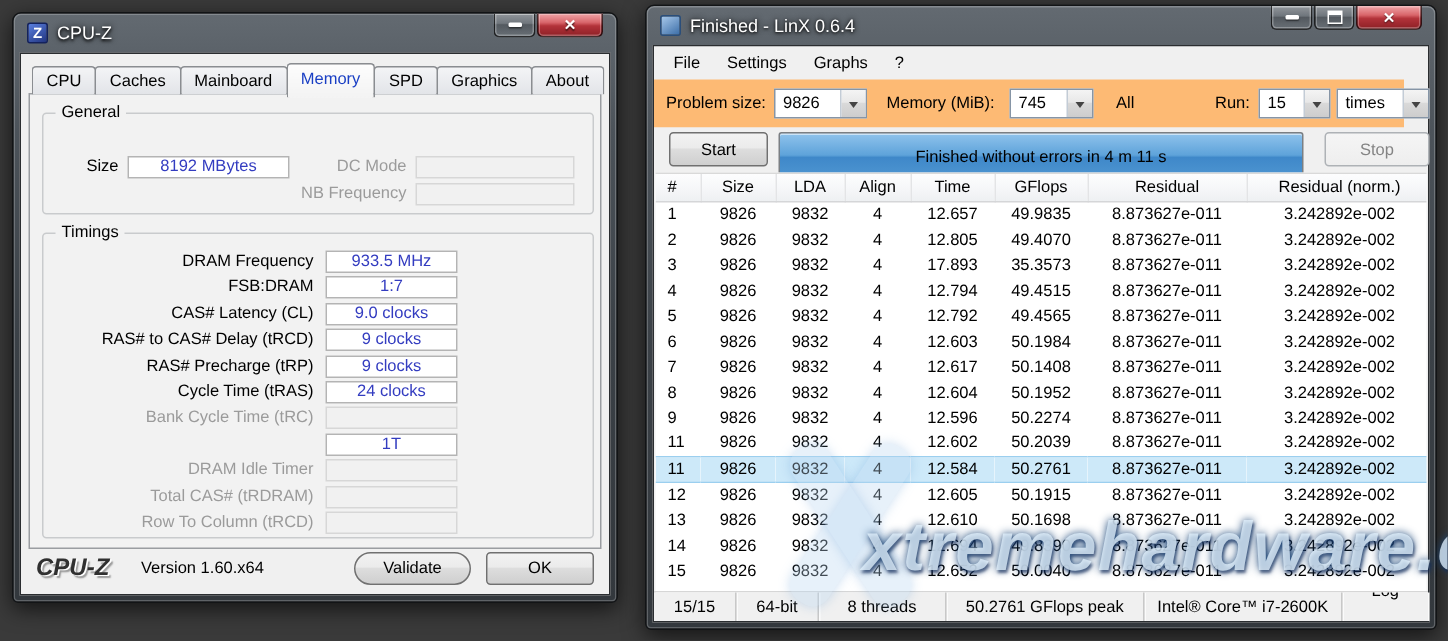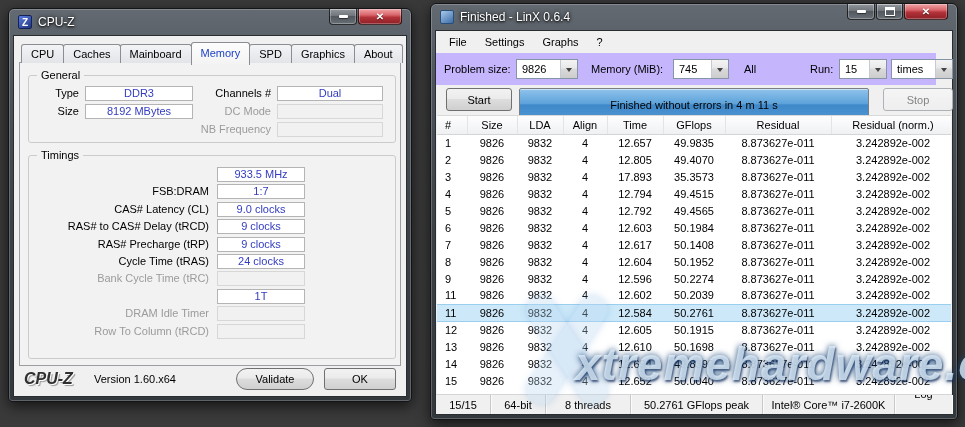--- a/index.html
+++ b/index.html
@@ -108,21 +108,21 @@
     font-size: 11px; cursor: default;
   }
   .btn-validate { position: absolute; right: 84px; top: 2px; width: 78px; height: 22px; border-radius: 11px; }
   .btn-ok { position: absolute; right: 2px; top: 2px; width: 72px; height: 22px; }
 
   
   .linx-win { left: 430px; top: 3px; width: 528px; height: 417px; }
   .menubar { position: absolute; left: 0; right: 0; top: 0; height: 22px; background: #f0f0f0;
     display: flex; align-items: center; padding-left: 4px; }
   .menuitem { padding: 3px 9px; cursor: default; }
-  .toolbar1 { position: absolute; left: 0; right: 16px; top: 22px; height: 32px; background: #c4b5fd; }
+  .toolbar1 { position: absolute; left: 0; right: 16px; top: 22px; height: 32px; background: #fdba74; }
   .toolbar2 { position: absolute; left: 0; right: 0; top: 54px; height: 30px; background: #f0f0f0; }
   .tlbl { position: absolute; line-height: 32px; }
   .combo {
     position: absolute; top: 6px; height: 20px;
     background: #fff; border: 1px solid #8695a6; display: flex; align-items: center;
   }
   .combo .cval { flex: 1; padding-left: 5px; }
   .combo .arrowbox {
     width: 17px; align-self: stretch; border-left: 1px solid #c3ccd6;
     background: linear-gradient(#f4f4f4,#e8e8e8 45%,#d9d9d9 50%,#cdcdcd);
@@ -210,42 +210,37 @@
       <div class="tab">Mainboard</div>
       <div class="tab active">Memory</div>
       <div class="tab">SPD</div>
       <div class="tab">Graphics</div>
       <div class="tab">About</div>
     </div>
     <div class="tabpage">
 
       <div class="groupbox gb-general">
         <span class="gtitle">General</span>
-        <div class="grow" style="top:10px;">
-          <span class="glabel" style="left:6px;width:44px;">Type</span>
-          <span class="gfield" style="left:56px;width:108px;">DDR3</span>
-          <span class="glabel" style="left:162px;width:80px;">Channels #</span>
-          <span class="gfield" style="left:248px;width:106px;">Dual</span>
-        </div>
         <div class="grow" style="top:28px;">
           <span class="glabel" style="left:6px;width:44px;">Size</span>
           <span class="gfield" style="left:56px;width:108px;">8192 MBytes</span>
           <span class="glabel dis" style="left:162px;width:80px;">DC Mode</span>
           <span class="gfield dis" style="left:248px;width:106px;"></span>
         </div>
         <div class="grow" style="top:46px;">
           <span class="glabel dis" style="left:162px;width:80px;">NB Frequency</span>
           <span class="gfield dis" style="left:248px;width:106px;"></span>
         </div>
       </div>
 
       <div class="groupbox gb-timings">
         <span class="gtitle">Timings</span>
         <div class="timings-rows">
             <div class="trow">
+              <span class="tlabel">DRAM Frequency</span>
               <span class="tfield">933.5 MHz</span>
             </div>
             <div class="trow">
               <span class="tlabel">FSB:DRAM</span>
               <span class="tfield">1:7</span>
             </div>
             <div class="trow">
               <span class="tlabel">CAS# Latency (CL)</span>
               <span class="tfield">9.0 clocks</span>
             </div>
@@ -263,20 +258,24 @@
             </div>
             <div class="trow">
               <span class="tlabel dis">Bank Cycle Time (tRC)</span>
               <span class="tfield dis"></span>
             </div>
             <div class="trow">
               <span class="tfield">1T</span>
             </div>
             <div class="trow">
               <span class="tlabel dis">DRAM Idle Timer</span>
+              <span class="tfield dis"></span>
+            </div>
+            <div class="trow">
+              <span class="tlabel dis">Total CAS# (tRDRAM)</span>
               <span class="tfield dis"></span>
             </div>
             <div class="trow">
               <span class="tlabel dis">Row To Column (tRCD)</span>
               <span class="tfield dis"></span>
             </div>
           </div>
       </div>
 
     </div>

